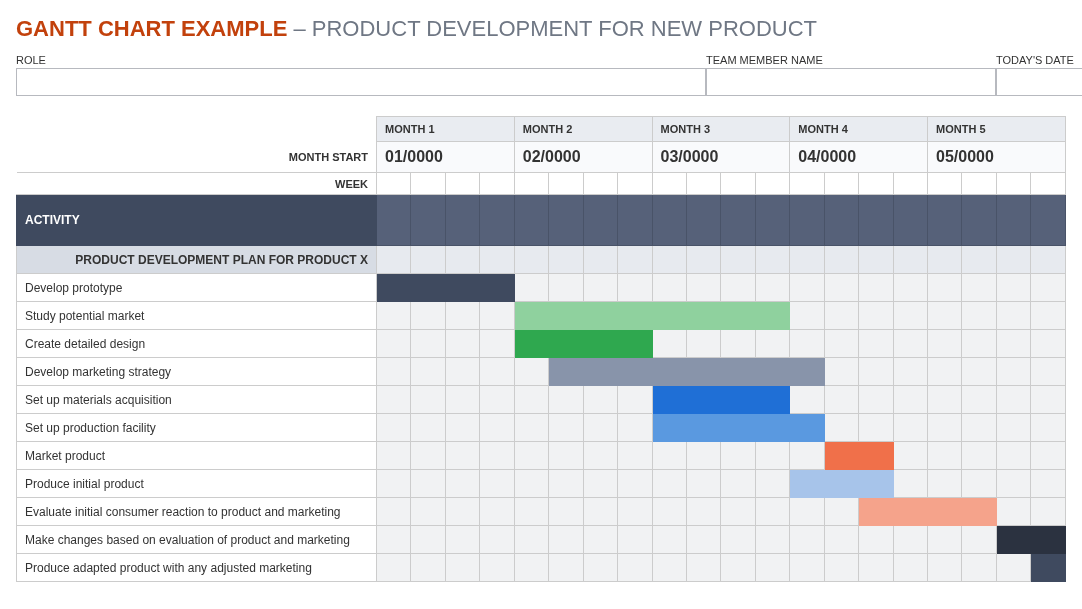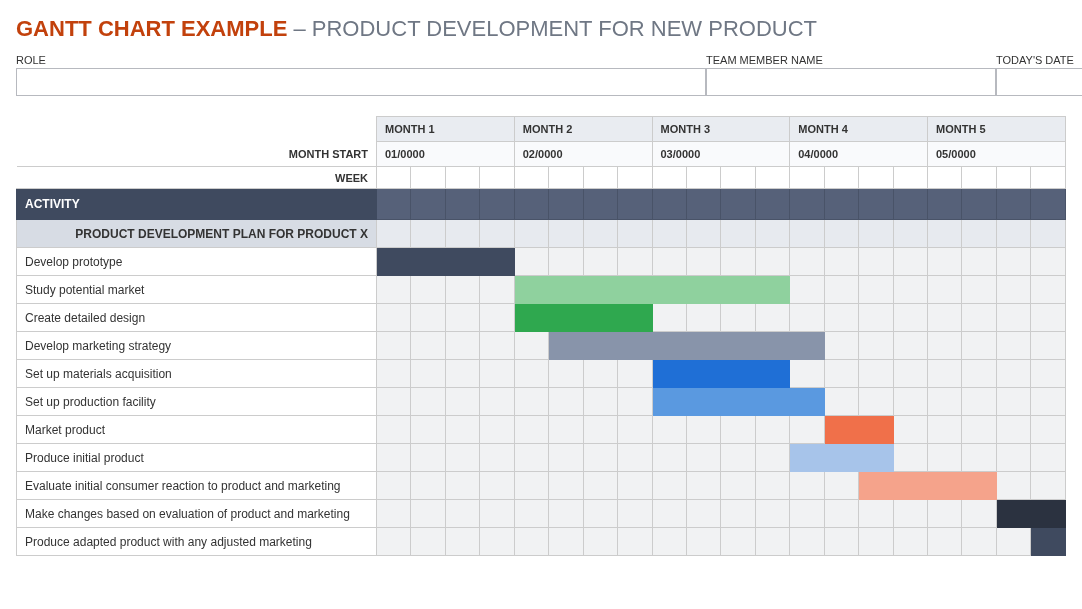--- a/index.html
+++ b/index.html
@@ -21,24 +21,24 @@
   }
   .fg-team { width: 290px; } .fg-team .form-input { width: 290px; }
   .fg-role { width: 690px; } .fg-role .form-input { width: 690px; }
   .fg-date { width: 96px; margin-left: auto; } .fg-date .form-input { width: 96px; }
 
   table { border-collapse: collapse; width: 100%; table-layout: fixed; }
   th, td { border: 1px solid #ccc; padding: 0; font-weight: 400; }
   .col-activity { width: 360px; }
 
   .hdr-month { background: #e9ecf1; text-align: left; padding: 6px 8px; font-size: 11px; font-weight:700; }
-  .hdr-monthstart { background: #f9fafc; text-align: left; padding: 6px 8px; font-size: 11px; font-weight:700; }
+  .hdr-monthstart { background: #f9fafc; text-align: left; padding: 6px 8px; font-size: 16px; font-weight:700; }
   .row-monthlabel td.label { text-align: right; padding: 6px 8px; border-left:none; border-top:none; font-weight:700; font-size:11px;}
   .row-weeklabel td.label { text-align: right; padding: 4px 8px; border-left:none; font-weight:700; font-size:11px;}
-  .row-activityhdr td { background:#3f4a5f; color:#fff; font-weight:700; padding:8px 8px; border-color:#3f4a5f; }
+  .row-activityhdr td { background:#3f4a5f; color:#fff; font-weight:700; padding:18px 8px; border-color:#3f4a5f; }
   .row-activityhdr td.w { background:#566179; border-color:#495368; }
   .row-section td.label { background:#d7dce4; font-weight:700; padding:6px 8px;text-align:right; }
   .row-section td.w { background:#e7eaef; }
   .row-task td.label { padding:6px 8px;margin-left:9px; }
   .row-task td.w { background:#f1f2f3; }
   td.w { height: 28px; }
   td.nolabel { border-left:none; border-top:none; }
 
   
 </style>

